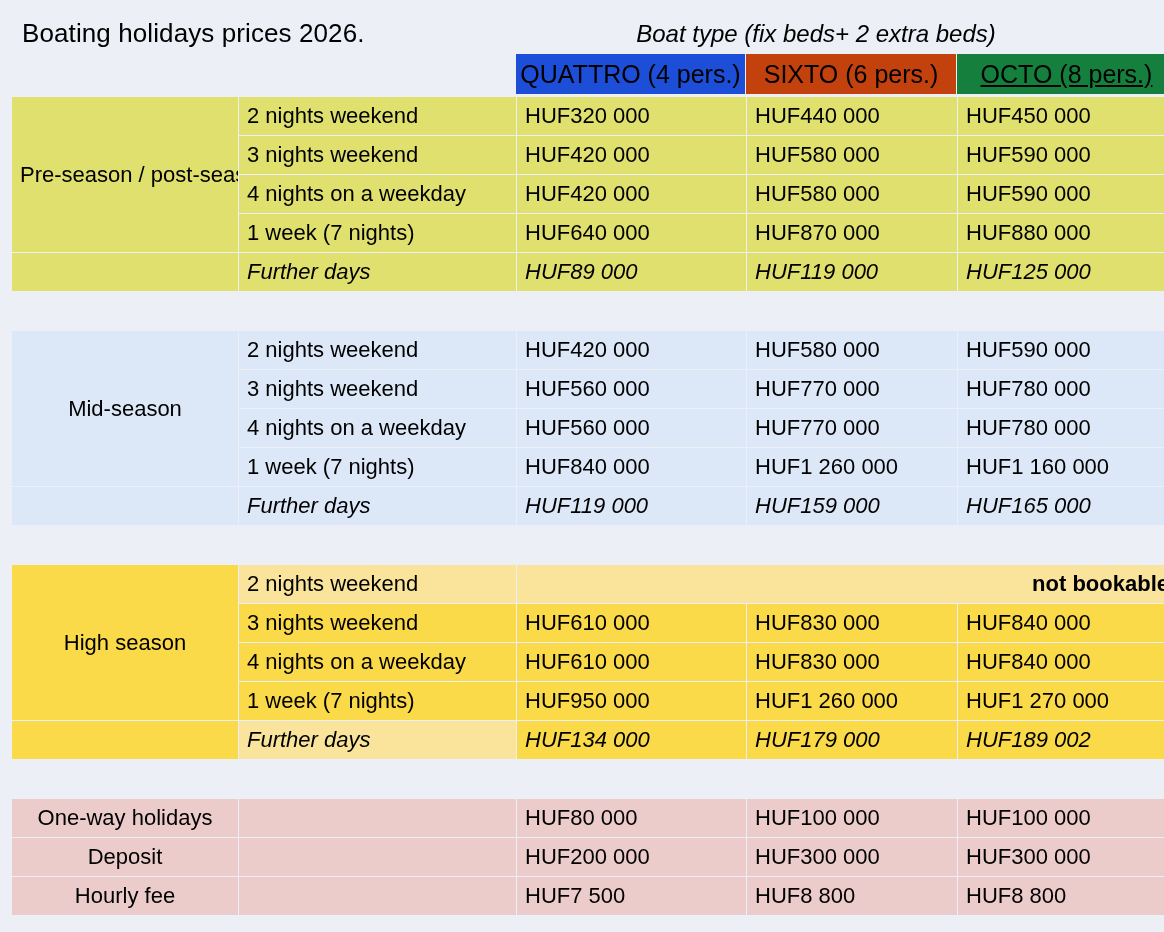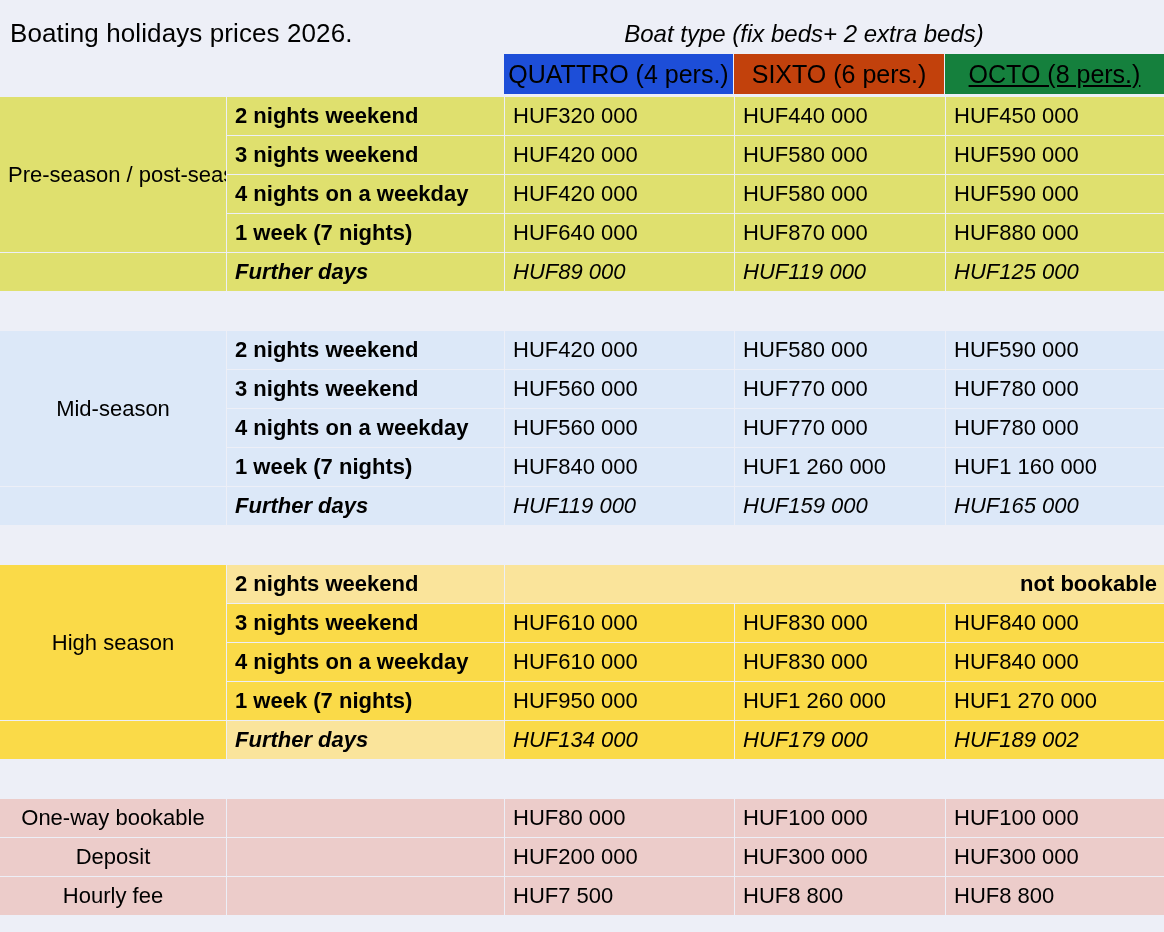--- a/index.html
+++ b/index.html
@@ -12,20 +12,21 @@
     background: #edeff7;
     font-family: "Liberation Sans", sans-serif;
     color: #000;
     overflow: hidden;
   }
 
   .page {
     position: relative;
     width: 936px;
     height: 932px;
+    margin-left: 12px;
   }
 
   
   .top {
     position: relative;
     height: 96px;
   }
   .doc-title {
     position: absolute;
     left: 10px;
@@ -91,21 +92,21 @@
   col.c-q      { width: 229px; }
   col.c-s      { width: 210px; }
   col.c-o      { width: 219px; }
 
   .cell-season {
     text-align: center;
     font-size: 22px;
     line-height: 27px;
     white-space: normal;
   }
-  .cell-label  { text-align: left; font-weight: bold; }
+  .cell-label  { text-align: left; }
   .cell-price  { }
   .cell-span   { text-align: right; font-weight: bold; }
   .ital        { font-style: italic; }
 
   
   .bg-pre   { background: #dfe06e; }
   .bg-mid   { background: #dce8f8; }
   .bg-high  { background: #fada48; }
   .bg-high-lite { background: #fae49b; }
   .bg-fee   { background: #ecccca; }
@@ -256,21 +257,21 @@
 
       <tr class="spacer">
         <td class="bg-empty"></td>
         <td class="bg-empty"></td>
         <td class="bg-empty"></td>
         <td class="bg-empty"></td>
         <td class="bg-empty"></td>
       </tr>
 
       <tr>
-        <td class="cell-season bg-fee">One-way bookable</td>
+        <td class="cell-season bg-fee">One-way holidays</td>
         <td class="bg-fee"></td>
         <td class="cell-price bg-fee">HUF80 000</td>
         <td class="cell-price bg-fee">HUF100 000</td>
         <td class="cell-price bg-fee">HUF100 000</td>
       </tr>
       <tr>
         <td class="cell-season bg-fee">Deposit</td>
         <td class="bg-fee"></td>
         <td class="cell-price bg-fee">HUF200 000</td>
         <td class="cell-price bg-fee">HUF300 000</td>

